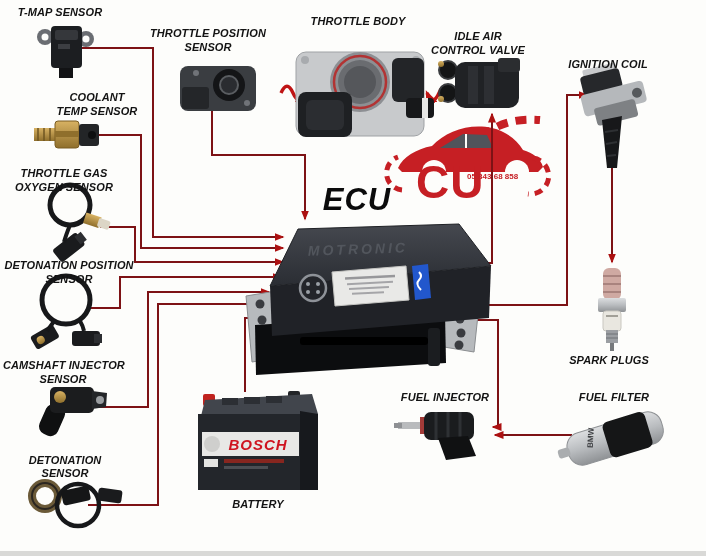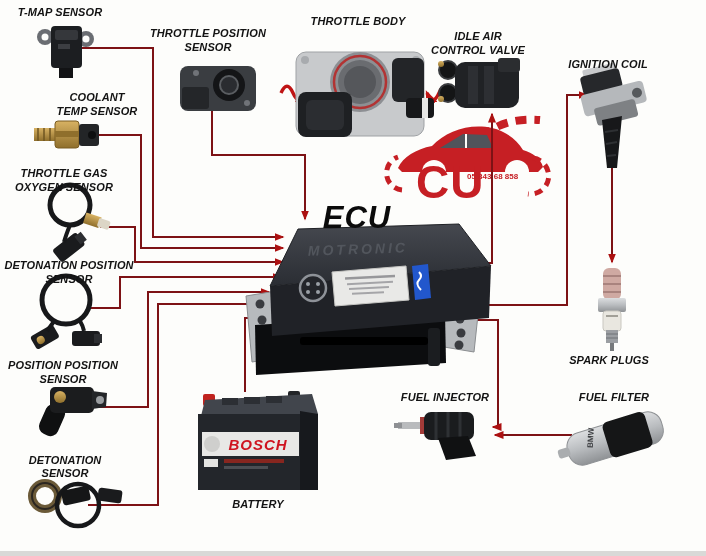--- a/index.html
+++ b/index.html
@@ -10,21 +10,21 @@
   }
   #scene { position:absolute; left:0; top:0; }
   .lbl {
     position:absolute; z-index:3;
     font:italic 700 11px/12px "Liberation Sans", sans-serif;
     color:#131313; text-align:center; white-space:nowrap;
     letter-spacing:.1px;
   }
   .lbl.big {
     font:italic 700 31px/32px "Liberation Sans", sans-serif;
-    letter-spacing:1px; color:#0b0b0b;margin-top:18px;
+    letter-spacing:1px; color:#0b0b0b;
   }
   .wire { stroke:#7d1215; stroke-width:2; fill:none; }
   .wavy { stroke:#bf1414; stroke-width:3.4; fill:none; }
 </style>
 </head>
 <body>
 
 <div id="stage">
 
   <svg id="scene" width="706" height="556" viewBox="0 0 706 556">
@@ -288,21 +288,21 @@
   <div class="lbl" style="left:298px;top:15px;width:120px">THROTTLE BODY</div>
   <div class="lbl" style="left:418px;top:30px;width:120px">IDLE AIR</div>
   <div class="lbl" style="left:418px;top:44px;width:120px">CONTROL VALVE</div>
   <div class="lbl" style="left:548px;top:58px;width:120px">IGNITION COIL</div>
   <div class="lbl" style="left:37px;top:91px;width:120px">COOLANT</div>
   <div class="lbl" style="left:37px;top:105px;width:120px">TEMP SENSOR</div>
   <div class="lbl" style="left:4px;top:167px;width:120px">THROTTLE GAS</div>
   <div class="lbl" style="left:4px;top:181px;width:120px">OXYGEN SENSOR</div>
   <div class="lbl" style="left:3px;top:259px;width:132px">DETONATION POSITION</div>
   <div class="lbl" style="left:3px;top:273px;width:132px">SENSOR</div>
-  <div class="lbl" style="left:3px;top:359px;width:120px">POSITION POSITION</div>
+  <div class="lbl" style="left:3px;top:359px;width:120px">CAMSHAFT INJECTOR</div>
   <div class="lbl" style="left:3px;top:373px;width:120px">SENSOR</div>
   <div class="lbl" style="left:5px;top:454px;width:120px">DETONATION</div>
   <div class="lbl" style="left:5px;top:467px;width:120px">SENSOR</div>
   <div class="lbl big" style="left:317px;top:184px;width:80px">ECU</div>
   <div class="lbl" style="left:549px;top:354px;width:120px">SPARK PLUGS</div>
   <div class="lbl" style="left:385px;top:391px;width:120px">FUEL INJECTOR</div>
   <div class="lbl" style="left:554px;top:391px;width:120px">FUEL FILTER</div>
   <div class="lbl" style="left:198px;top:498px;width:120px">BATTERY</div>
 
 </div>

